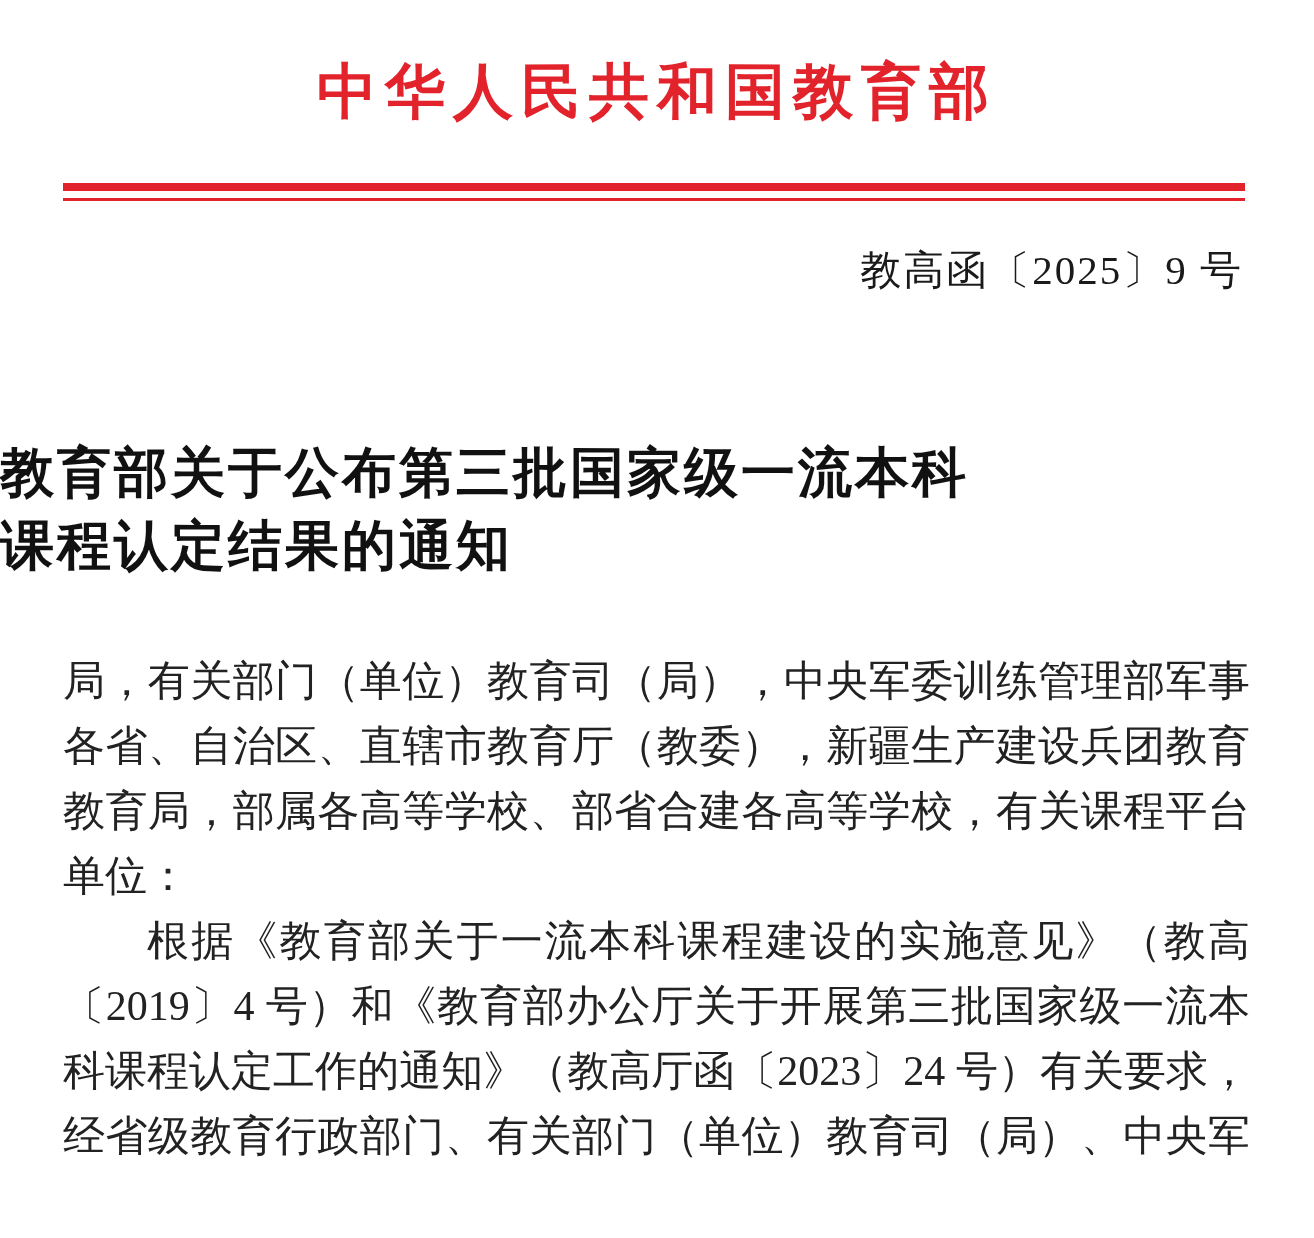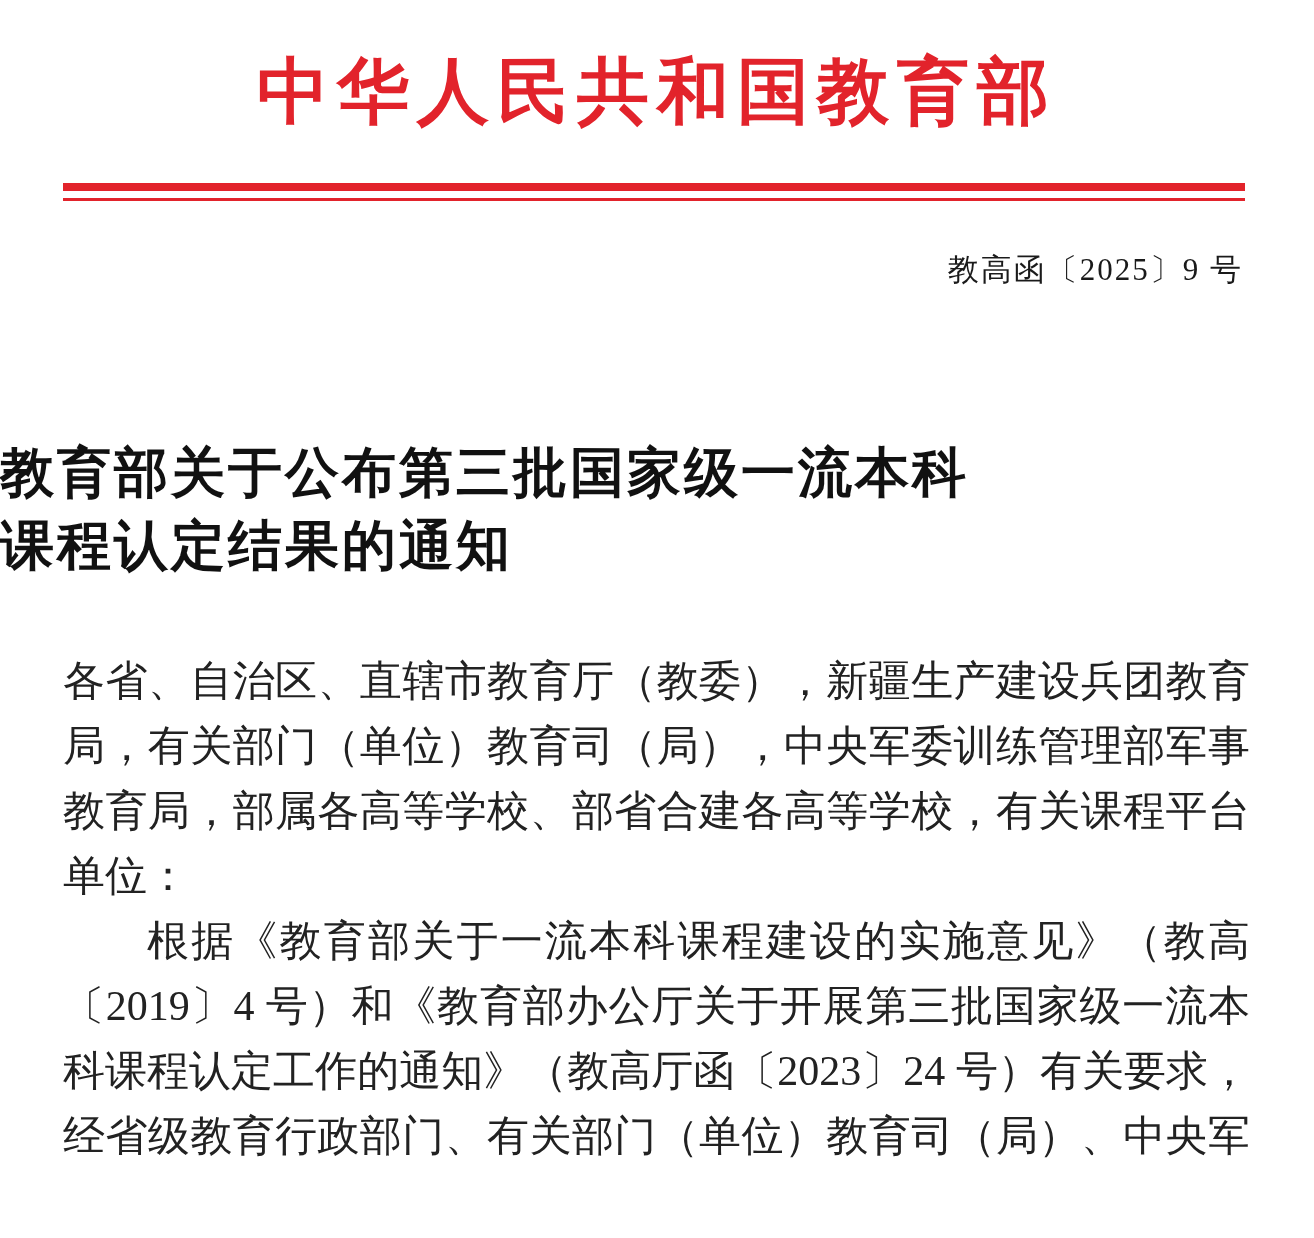--- a/index.html
+++ b/index.html
@@ -15,21 +15,21 @@
   .page {
     position: relative;
     width: 1314px;
     height: 1238px;
     background: var(--page-bg, #ffffff);
   }
   .org-name {
     margin: 36px 0 0 0;
     text-align: center;
     color: var(--accent, #e2232b);
-    font-size: 72px;
+    font-size: 60px;
     line-height: 112px;
     font-weight: bold;
     letter-spacing: 8px;
     white-space: nowrap;
   }
   .divider {
     margin: 35px 69px 0 63px;
   }
   .divider .thick {
     height: 8px;
@@ -37,21 +37,21 @@
   }
   .divider .thin {
     height: 3px;
     margin-top: 7px;
     background: var(--accent, #e2232b);
   }
   .doc-number {
     margin-top: 44px;
     padding-right: 71px;
     text-align: right;
-    font-size: 31px;
+    font-size: 41px;
     line-height: 50px;
     color: #1a1a1a;
     letter-spacing: 2px;
   }
   .doc-title {
     margin-top: 142px;
     text-align: left;
     font-weight: bold;
     color: #111111;
     font-size: 54px;
@@ -91,22 +91,22 @@
 
   <div class="doc-number">教高函〔2025〕9 号</div>
 
   <div class="doc-title">
     <div>教育部关于公布第三批国家级一流本科</div>
     <div>课程认定结果的通知</div>
   </div>
 
   <main class="doc-body">
 
-  <div class="body-line">各省、自治区、直辖市教育厅（教委），新疆生产建设兵团教育</div>
-      <div class="body-line">局，有关部门（单位）教育司（局），中央军委训练管理部军事</div>
+  <div class="body-line">局，有关部门（单位）教育司（局），中央军委训练管理部军事</div>
+      <div class="body-line">各省、自治区、直辖市教育厅（教委），新疆生产建设兵团教育</div>
       <div class="body-line">教育局，部属各高等学校、部省合建各高等学校，有关课程平台</div>
       <div class="body-line no-flush">单位：</div>
       <div class="body-line indent">根据《教育部关于一流本科课程建设的实施意见》（教高</div>
       <div class="body-line">〔2019〕4 号）和《教育部办公厅关于开展第三批国家级一流本</div>
       <div class="body-line">科课程认定工作的通知》（教高厅函〔2023〕24 号）有关要求，</div>
       <div class="body-line">经省级教育行政部门、有关部门（单位）教育司（局）、中央军</div>
     </main>
 
 </div>
 

